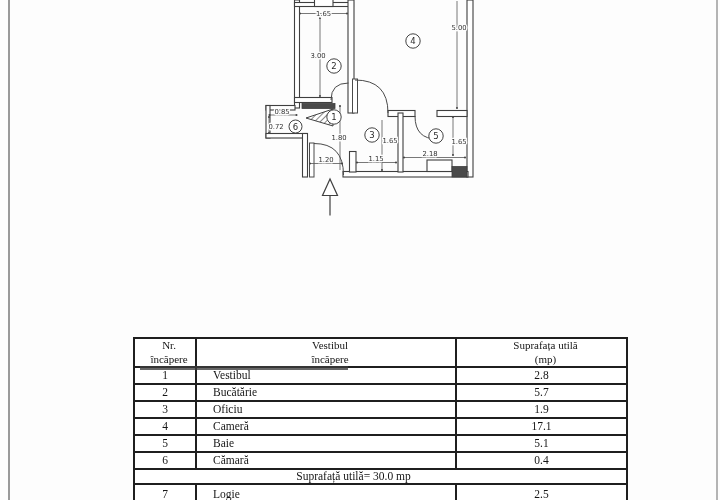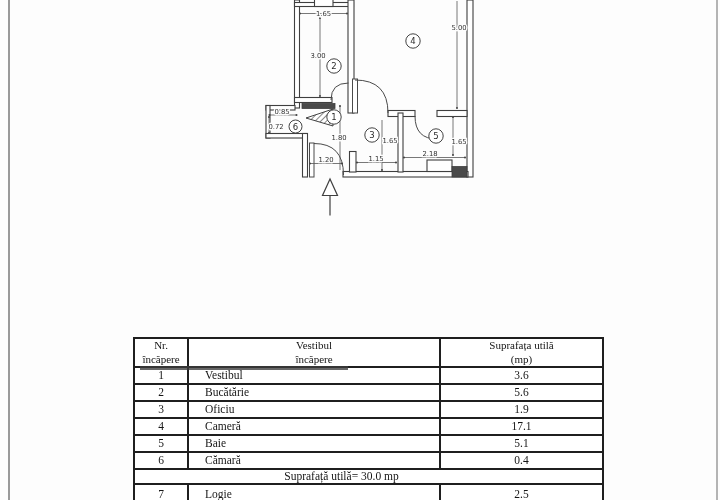--- a/index.html
+++ b/index.html
@@ -35,21 +35,21 @@
   #area-table-wrap{position:absolute;left:133px;top:337px;width:465px;}
   table{border-collapse:collapse;table-layout:fixed;width:463px;background:#fff;}
   td{
     border:2px solid #1f1f1f;padding:0;vertical-align:middle;
     font-size:11.5px;color:#151515;line-height:1.1;
     overflow:hidden;white-space:nowrap;
   }
   td.c-nr{width:52px;text-align:center;}
   td.c-name{width:250px;text-align:left;padding-left:16px;}
   td.c-area{width:161px;text-align:center;}
-  tr.hdr td{height:27px;text-align:center;font-size:11px;padding-left:0;line-height:1.2;}
+  tr.hdr td{height:27px;text-align:center;font-size:11px;padding-left:8px;line-height:1.2;}
   tr.body-row td{height:15px;}
   tr.total-row td{height:13px;text-align:center;padding-right:54px;}
   tr.cut-row td{height:18px;}
   .smear{position:absolute;left:7px;top:29px;width:208px;height:4px;background:#3c3c3c;opacity:.78;}
 </style>
 </head>
 <body>
 
 <div class="scan-edge left"></div>
 <div class="scan-edge right"></div>
@@ -175,26 +175,26 @@
           <span>încăpere</span>
         </td>
         <td class="c-area">
           <span>Suprafața utilă</span><br>
           <span>(mp)</span>
         </td>
       </tr>
       <tr class="body-row">
         <td class="c-nr">1</td>
         <td class="c-name">Vestibul</td>
-        <td class="c-area">3.6</td>
+        <td class="c-area">2.8</td>
       </tr>
       <tr class="body-row">
         <td class="c-nr">2</td>
         <td class="c-name">Bucătărie</td>
-        <td class="c-area">5.6</td>
+        <td class="c-area">5.7</td>
       </tr>
       <tr class="body-row">
         <td class="c-nr">3</td>
         <td class="c-name">Oficiu</td>
         <td class="c-area">1.9</td>
       </tr>
       <tr class="body-row">
         <td class="c-nr">4</td>
         <td class="c-name">Cameră</td>
         <td class="c-area">17.1</td>

